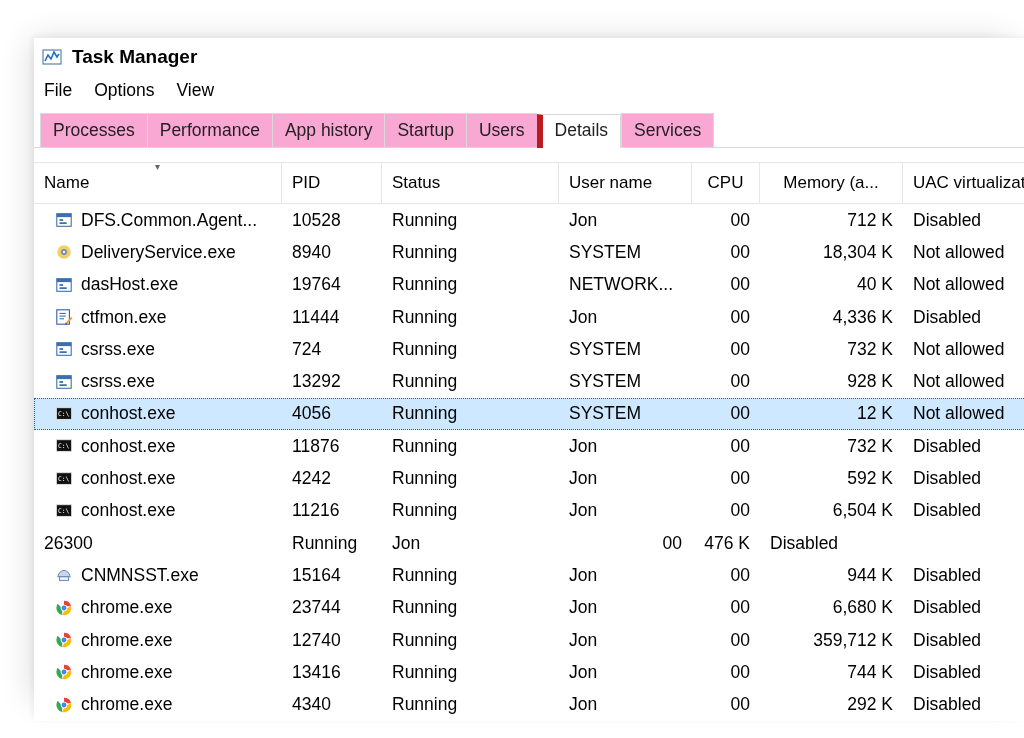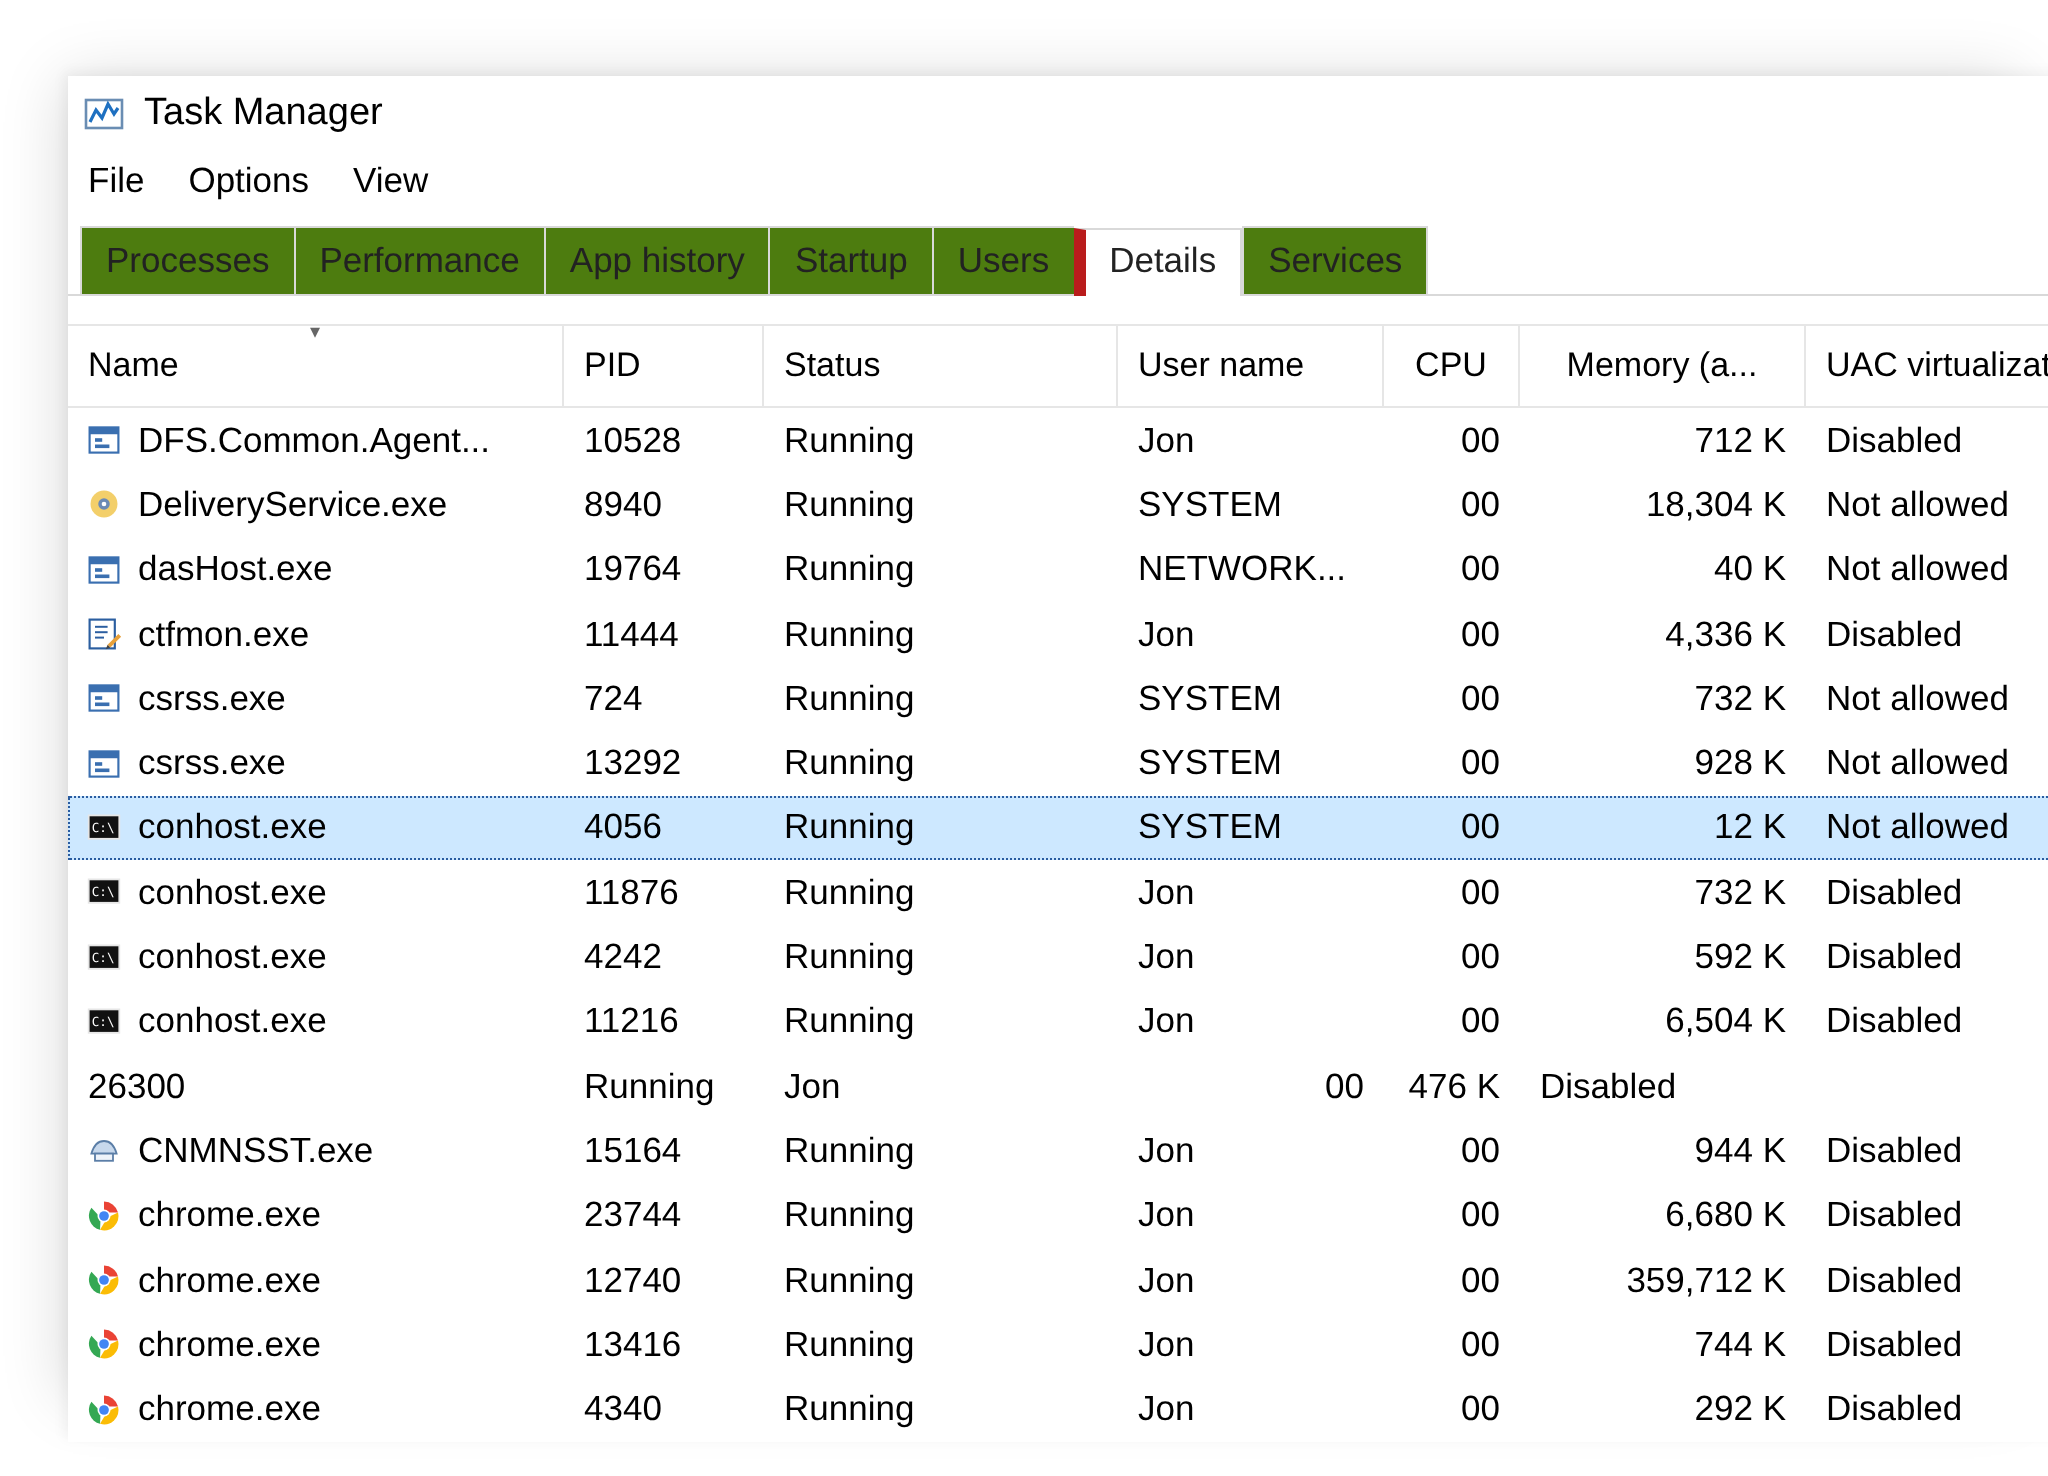--- a/index.html
+++ b/index.html
@@ -27,39 +27,39 @@
     gap: 10px;
   }
   .icon, .row-icon {
     display: inline-flex;
     width: 20px; height: 20px;
     align-items: center; justify-content: center;
     flex: 0 0 20px;
   }
   .win-title {
     font-size: 19px;
-    font-weight: 400;
+    font-weight: 700;
   }
   .menubar {
     display: flex;
     gap: 22px;
     padding: 6px 10px 10px 10px;
     font-size: 17.5px;
   }
   .menubar span { cursor: default; }
   .tabs {
     display: flex;
     border-bottom: 1px solid #d9d9d9;
     padding-left: 6px;
     padding-top: 2px;
   }
   .tab {
     padding: 6px 12px;
     font-size: 17.5px;
-    background: #4d7c0f;
+    background: #f9a8d4;
     border: 1px solid #d9d9d9;
     border-bottom: none;
     border-right: none;
     color: #222;
     cursor: default;
     position: relative;
   }
   .tab:last-of-type { border-right: 1px solid #d9d9d9; }
   .tab.active {
     background: #fff;
@@ -117,21 +117,21 @@
   .cell {
     padding: 0 10px;
     white-space: nowrap;
     overflow: hidden;
     text-overflow: ellipsis;
   }
   .cell.num { text-align: right; }
   .name-cell {
     display: flex; align-items: center;
     gap: 7px;
-    padding-left: 8px;
+    padding-left: 20px;
   }
   .row-icon svg { display: block; }
 </style>
 </head>
 <body>
 
 <div class="window">
 
   <div class="titlebar">
     <span class="icon">

